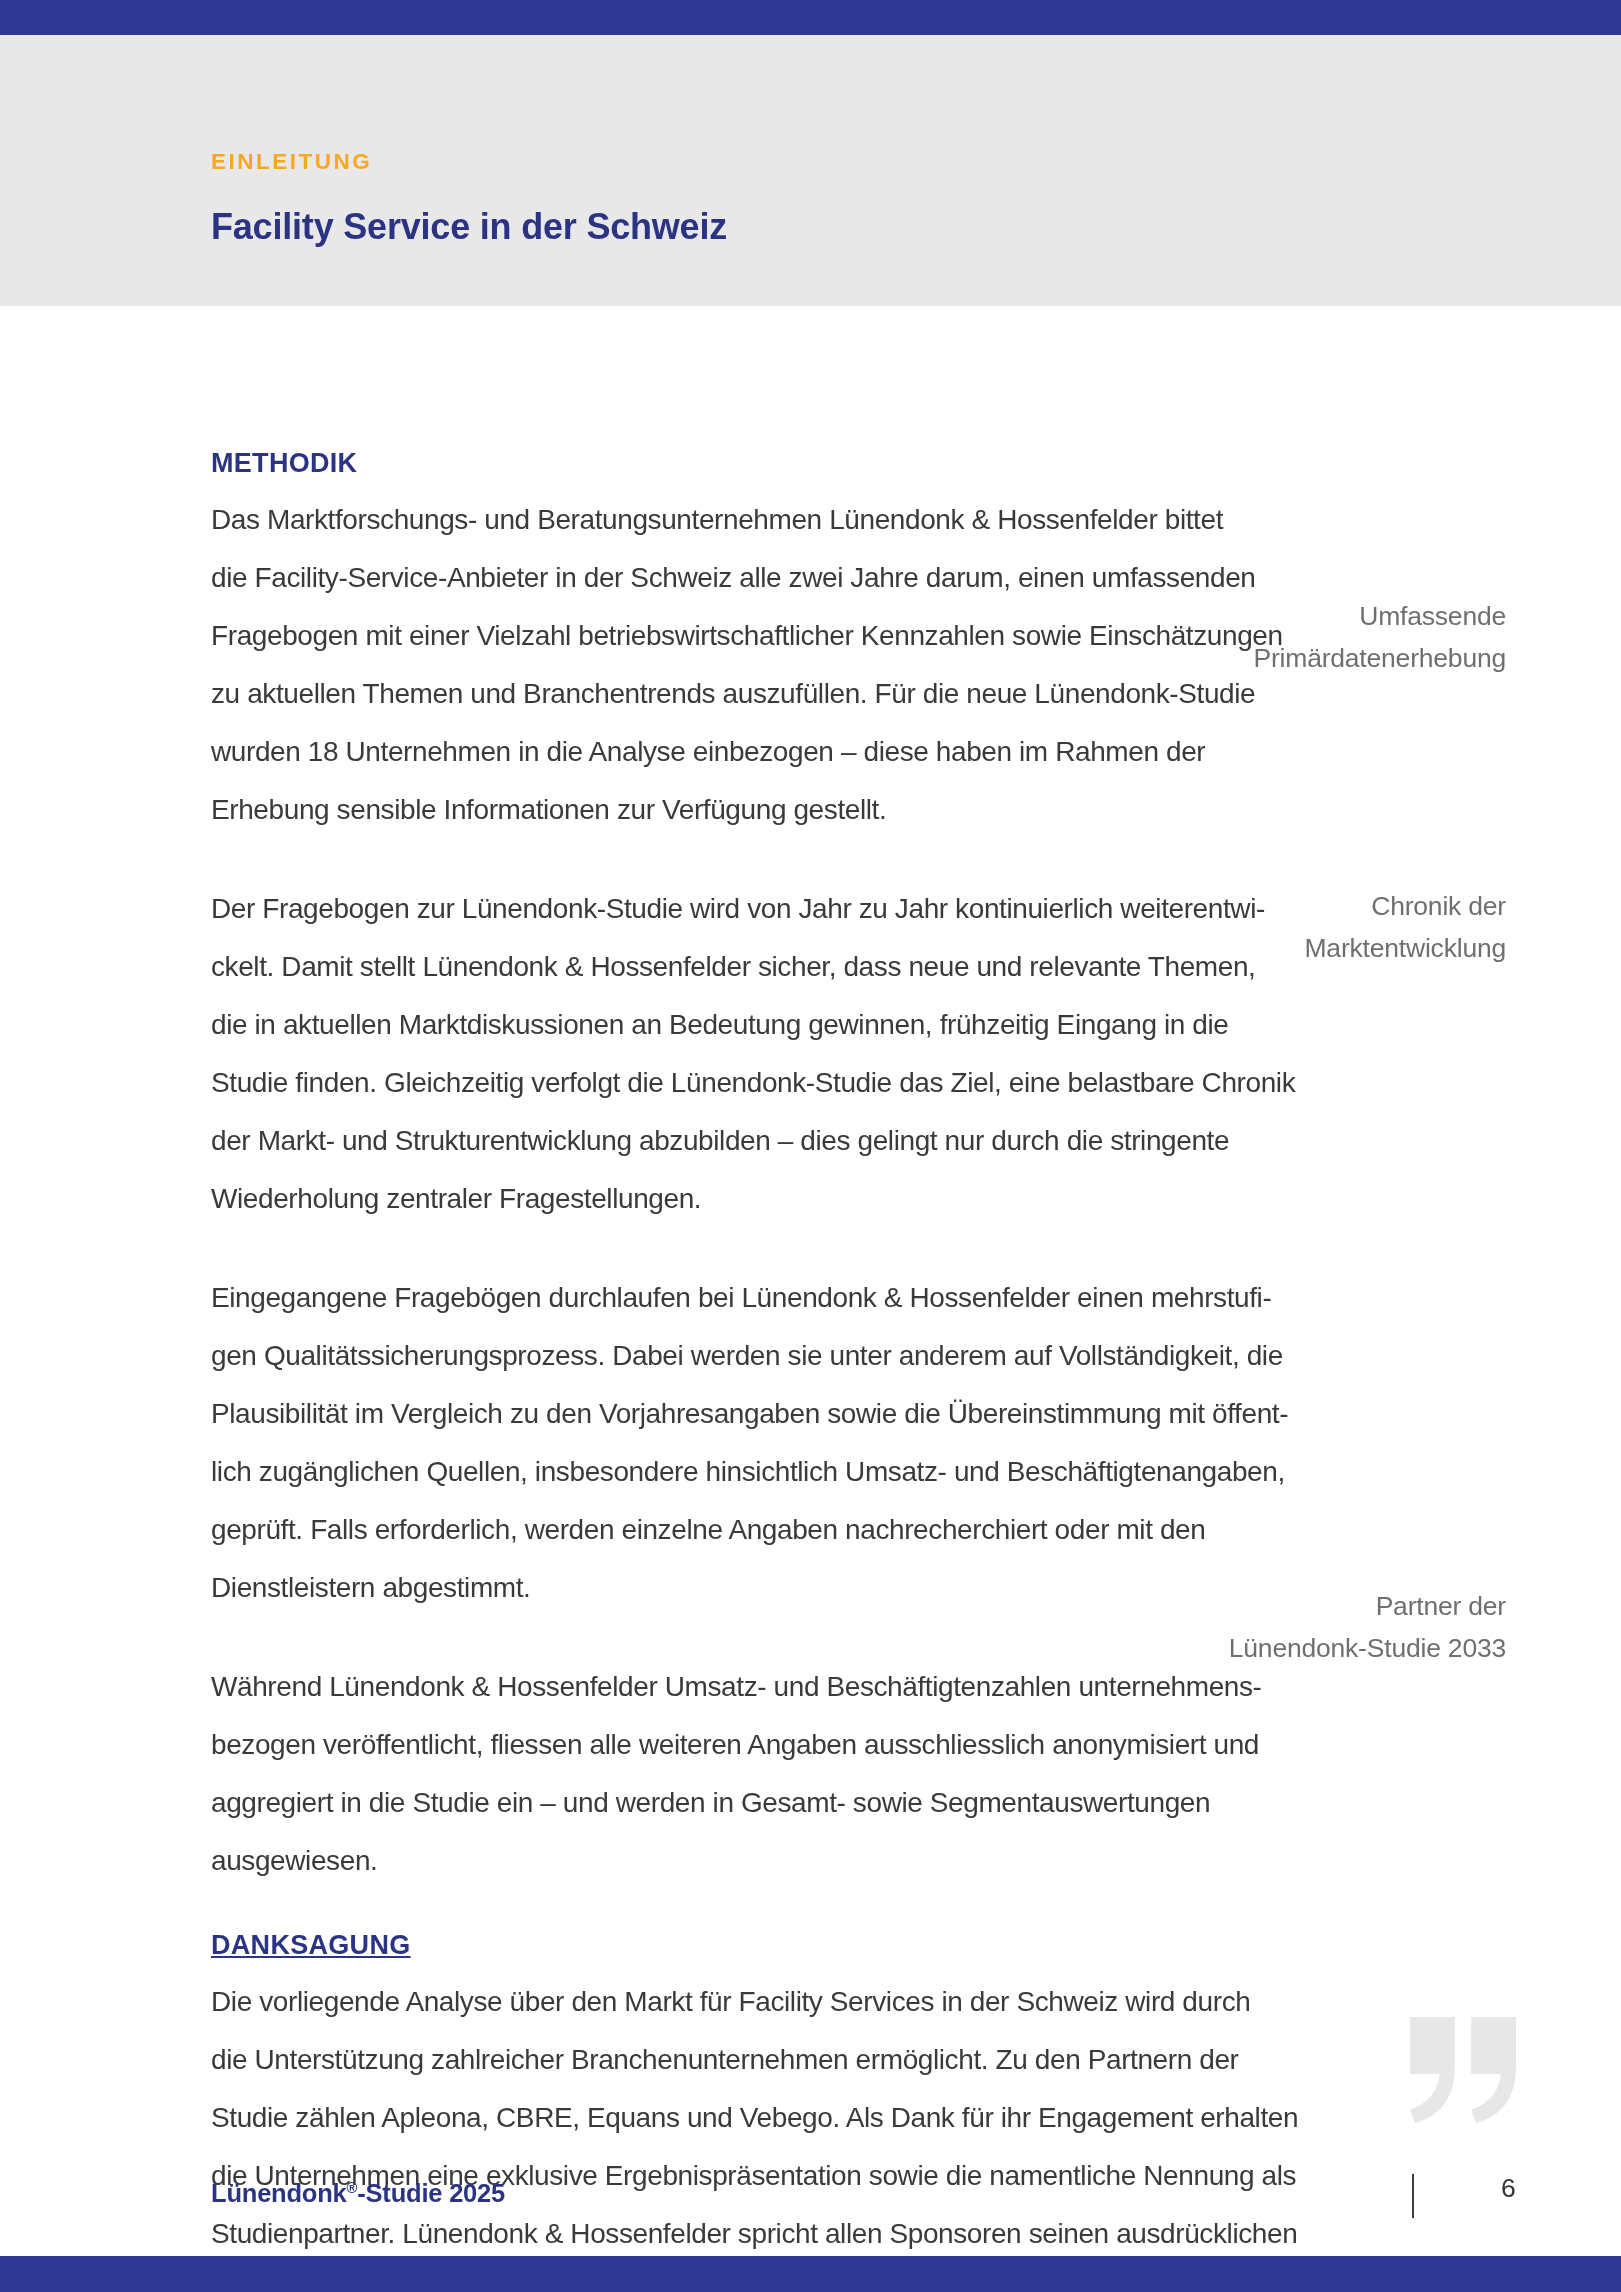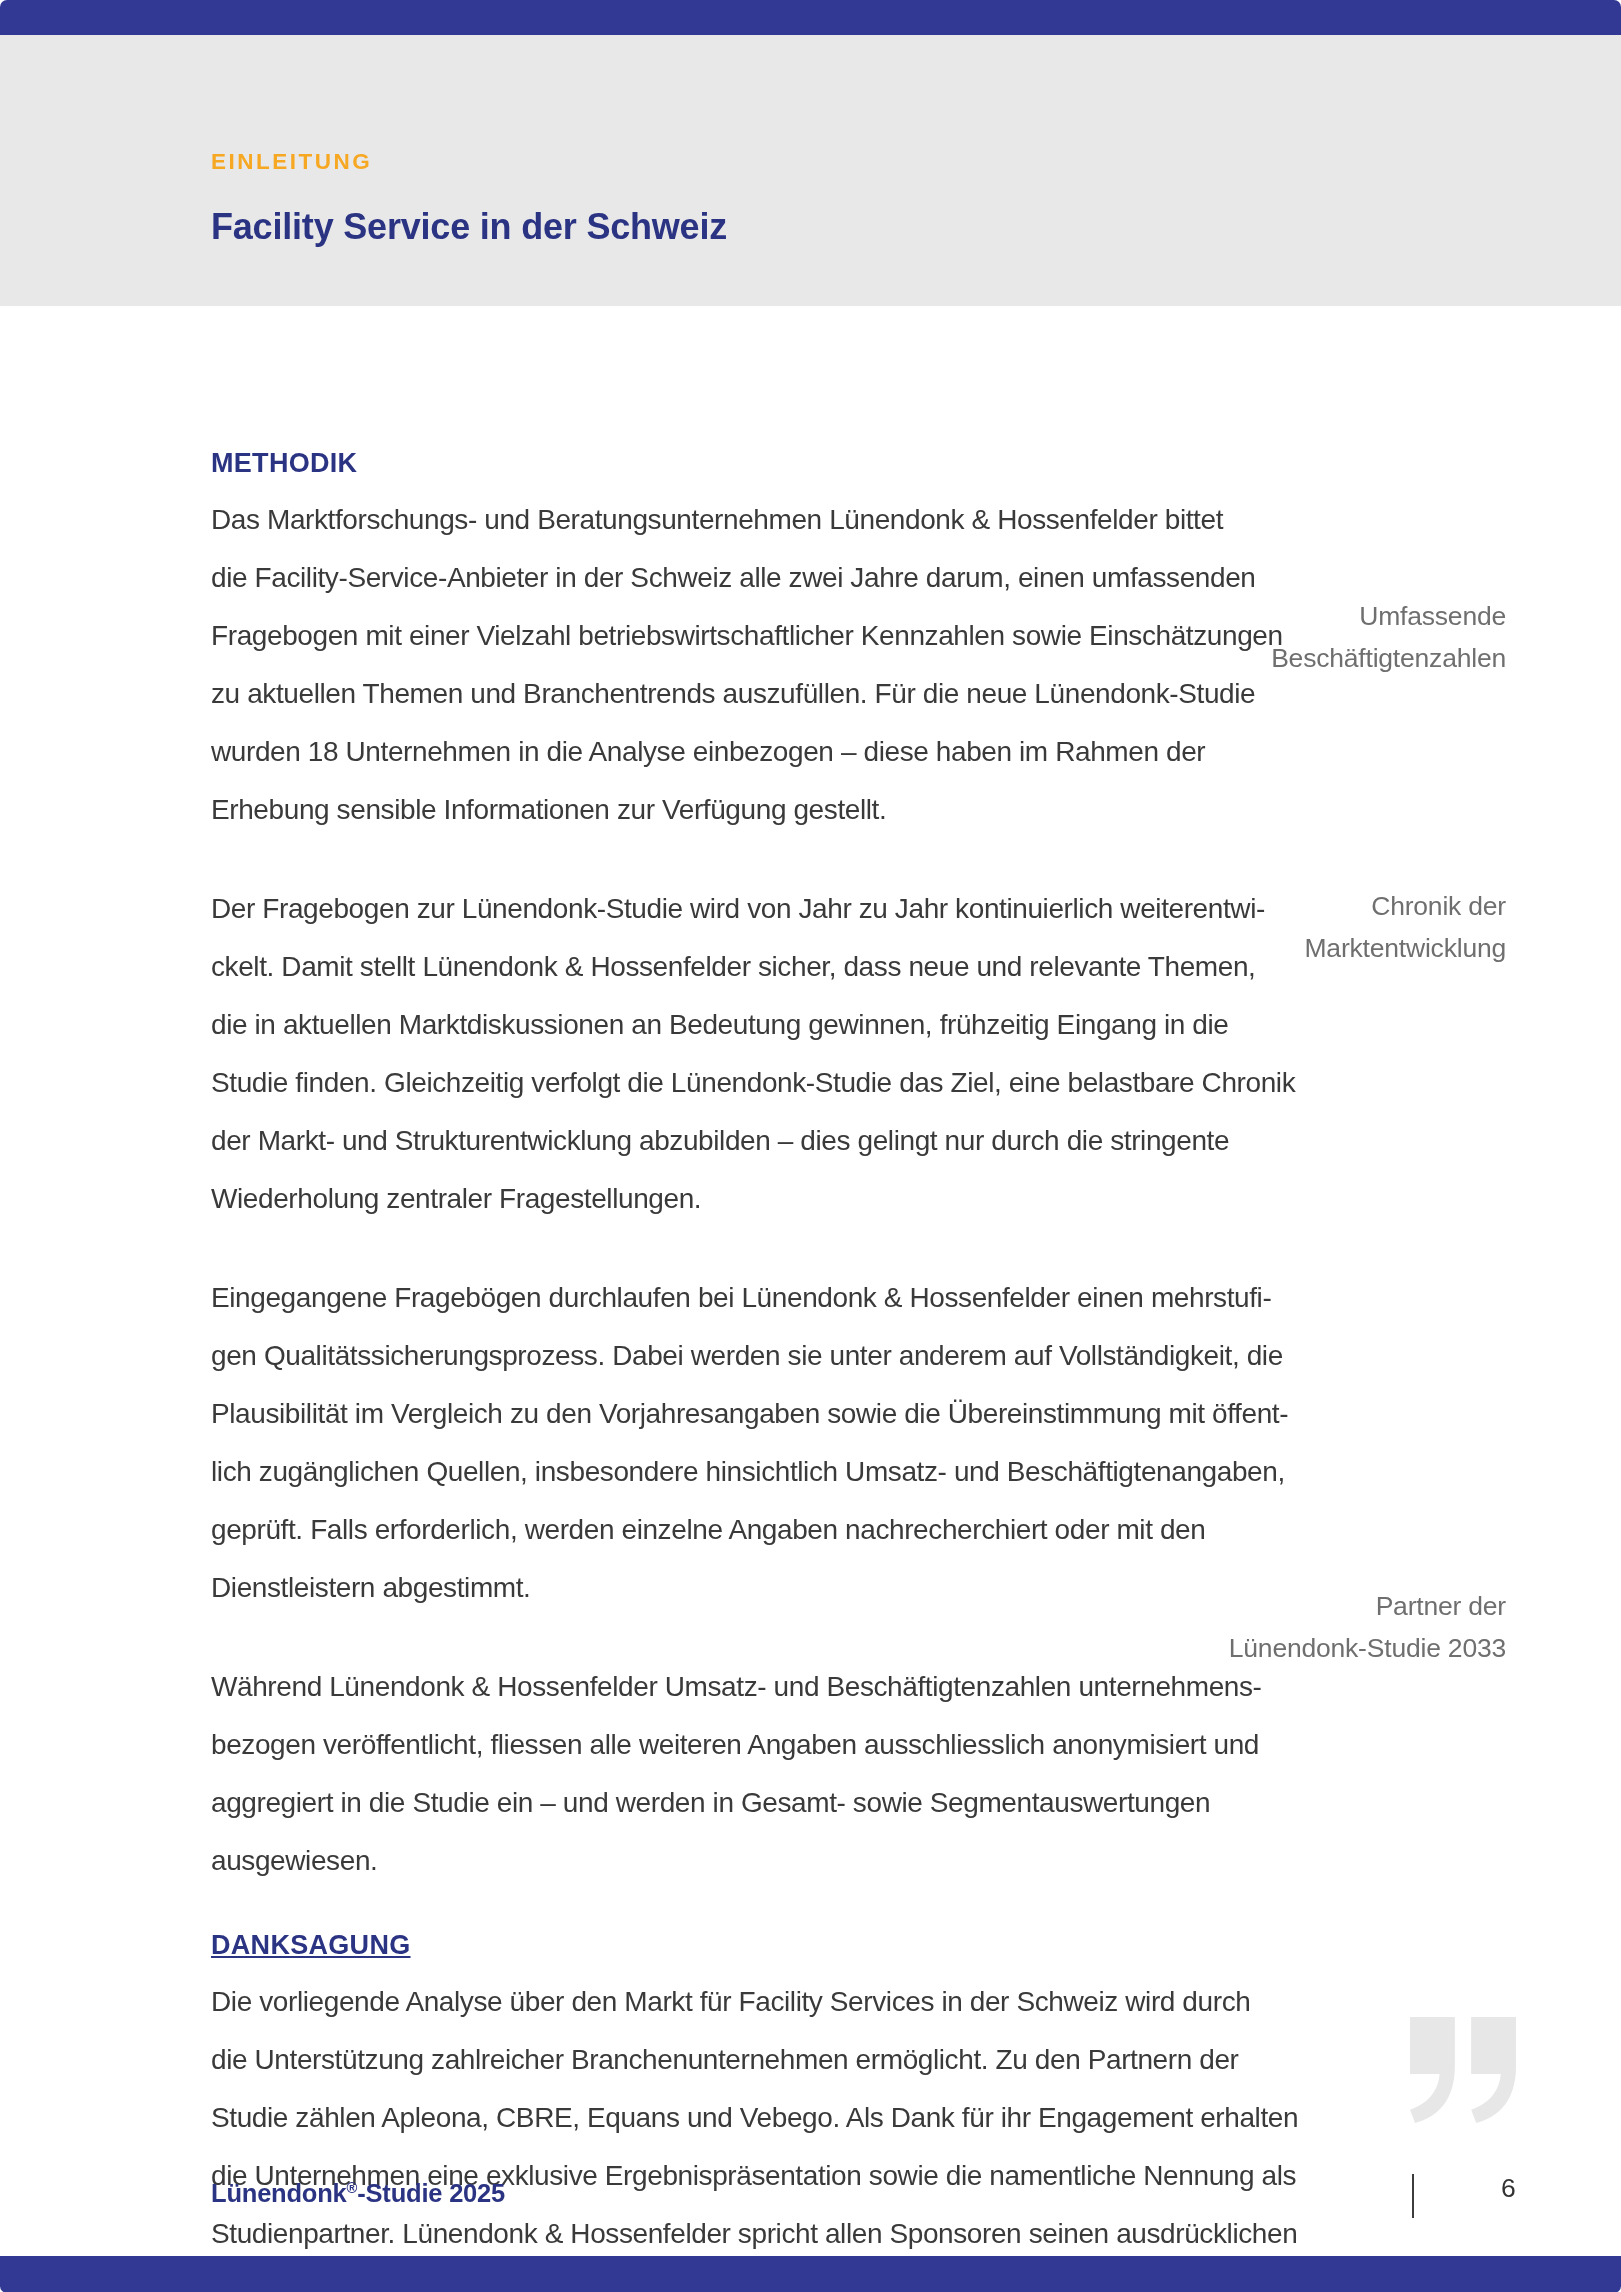--- a/index.html
+++ b/index.html
@@ -3,21 +3,20 @@
 <meta charset="utf-8">
 <style>
   html, body { margin: 0; padding: 0; background: #ffffff; }
   .page {
     position: relative;
     width: 1621px;
     height: 2293px;
     background: #ffffff;
     font-family: "Liberation Sans", sans-serif;
     overflow: hidden;
-    border-radius: 7px;
   }
   .top-bar {
     position: absolute; left: 0; top: 0;
     width: 100%; height: 35px;
     background: #313995;
   }
   .header-band {
     position: absolute; left: 0; top: 35px;
     width: 100%; height: 271px;
     background: #e8e8e9;
@@ -136,21 +135,21 @@
     <h2 class="heading heading--danksagung">DANKSAGUNG</h2>
     <p class="para">Die vorliegende Analyse über den Markt für Facility Services in der Schweiz wird durch
 die Unterstützung zahlreicher Branchenunternehmen ermöglicht. Zu den Partnern der
 Studie zählen Apleona, CBRE, Equans und Vebego. Als Dank für ihr Engagement erhalten
 die Unternehmen eine exklusive Ergebnispräsentation sowie die namentliche Nennung als
 Studienpartner. Lünendonk &amp; Hossenfelder spricht allen Sponsoren seinen ausdrücklichen
 Dank für die vertrauensvolle Zusammenarbeit aus.</p>
   </main>
 
   <aside class="margin-note margin-note--1">Umfassende
-Beschäftigtenzahlen</aside>
+Primärdatenerhebung</aside>
   <aside class="margin-note margin-note--2">Chronik der
 Marktentwicklung</aside>
   <aside class="margin-note margin-note--3">Partner der
 Lünendonk-Studie 2033</aside>
 
   <svg class="quote-decoration" viewBox="0 0 104 104" xmlns="http://www.w3.org/2000/svg" aria-hidden="true">
     <path fill="#e7e7e8" d="M0 0 H44 V48 C44 82 27 98 5 104 L0 91 C18 85 28 72 29 56 H0 Z"></path>
     <path fill="#e7e7e8" transform="translate(60 0)" d="M0 0 H44 V48 C44 82 27 98 5 104 L0 91 C18 85 28 72 29 56 H0 Z"></path>
   </svg>
 

